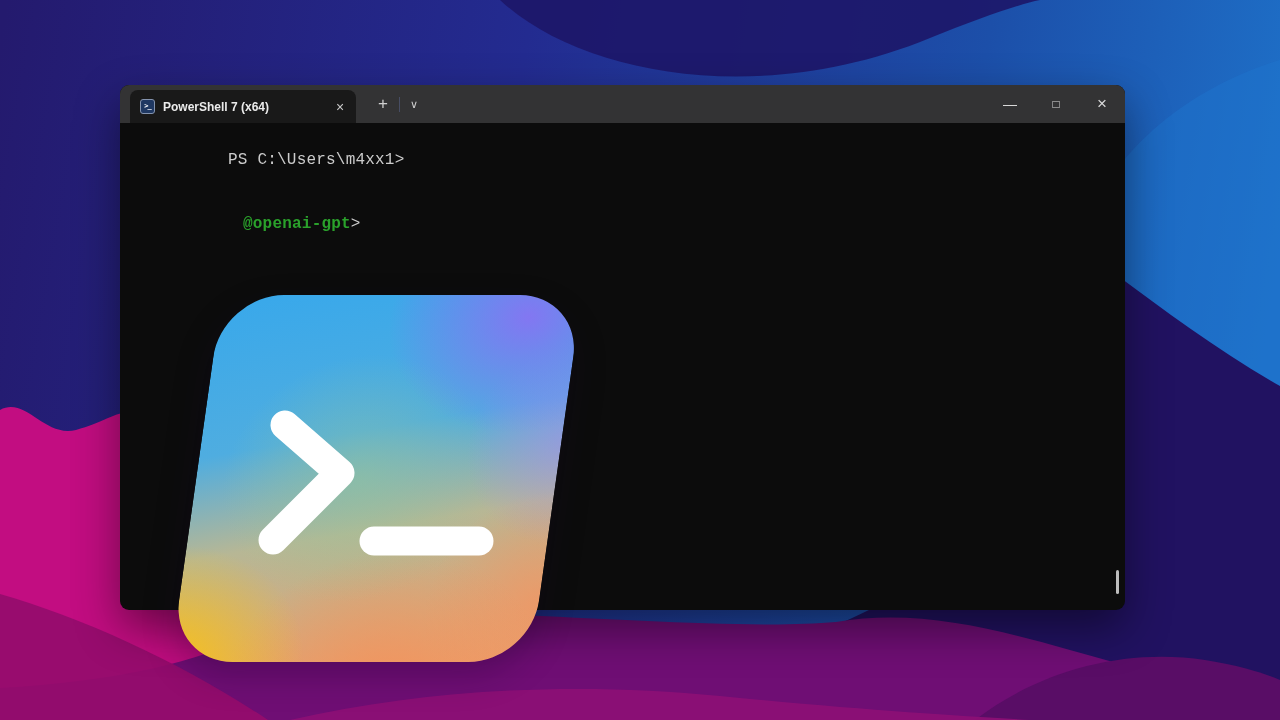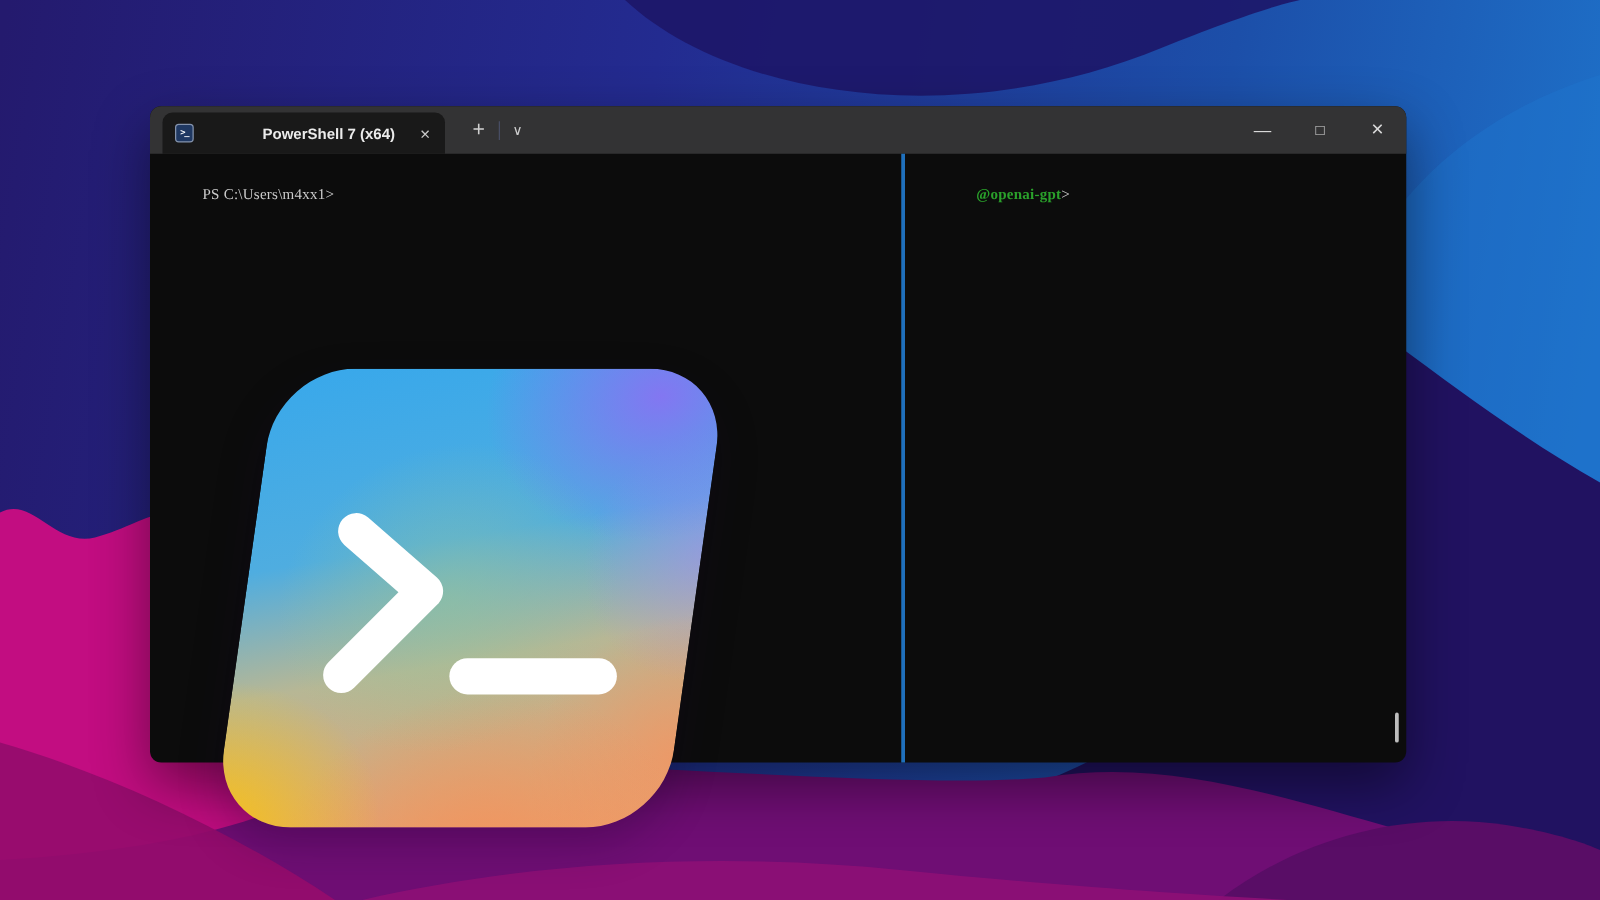--- a/index.html
+++ b/index.html
@@ -10,35 +10,35 @@
   .window{position:absolute;left:120px;top:85px;width:1005px;height:525px;background:#0c0c0c;
           border-radius:9px;box-shadow:0 18px 45px rgba(0,0,0,.45);}
   .titlebar{position:relative;height:38px;background:#333334;border-radius:9px 9px 0 0;
             display:flex;align-items:stretch;}
   .tab{align-self:flex-end;margin-left:10px;width:226px;height:33px;background:#191919;
        border-radius:8px 8px 0 0;display:flex;align-items:center;gap:8px;
        padding:0 6px 0 10px;box-sizing:border-box;}
   .tabicon{width:15px;height:15px;background:#1f3862;border:1px solid #8493ad;border-radius:3px;
            display:flex;align-items:center;justify-content:center;flex:none;box-sizing:border-box;}
   .tabicon-glyph{font:bold 7px "DejaVu Sans Mono",monospace;color:#ffffff;letter-spacing:-1px;line-height:1;}
-  .tabtitle{font-size:12px;font-weight:600;color:#ebebeb;flex:1;white-space:nowrap;overflow:hidden;margin-left:47px;}
+  .tabtitle{font-size:12px;font-weight:600;color:#ebebeb;flex:1;white-space:nowrap;overflow:hidden;}
   .tabclose{width:20px;height:20px;display:flex;align-items:center;justify-content:center;
             font-size:14px;color:#c9c9c9;border-radius:3px;}
   .tbtn{display:flex;align-items:center;justify-content:center;color:#d0d0d0;}
   .newtab{width:30px;margin-left:12px;font-size:17px;font-weight:300;}
   .tabsep{width:1px;height:15px;background:#474d63;align-self:center;margin:0 1px;}
   .tabdd{width:26px;font-size:11px;color:#cfcfcf;}
   .dragspace{flex:1;}
   .wbtn{width:46px;height:38px;display:flex;align-items:center;justify-content:center;color:#d9d9d9;}
   .wbtn.min{font-size:14px;}
   .wbtn.max{font-size:12px;}
   .wbtn.cls{font-size:17px;border-top-right-radius:9px;}
 
   .content{position:relative;display:flex;height:487px;
-           font-family:Liberation Serif, serif;font-size:12px;color:#cccccc;}
+           font-family:Liberation Mono, monospace;font-size:16px;color:#cccccc;flex-direction:column;}
   .pane{box-sizing:border-box;}
   .pane.left{width:601px;}
   .divider{width:3px;background:#1f70bc;}
   .pane.right{flex:1;position:relative;}
   .promptline{padding:10px 0 0 10px;letter-spacing:.2px;white-space:pre;}
   .pane.right .promptline{padding-left:11px;}
   .green{color:#2aa12b;font-weight:bold;margin-left:14px;}
   .scrollmark{position:absolute;right:6px;bottom:16px;width:3px;height:24px;background:#bdbdbd;border-radius:2px;}
 
   

